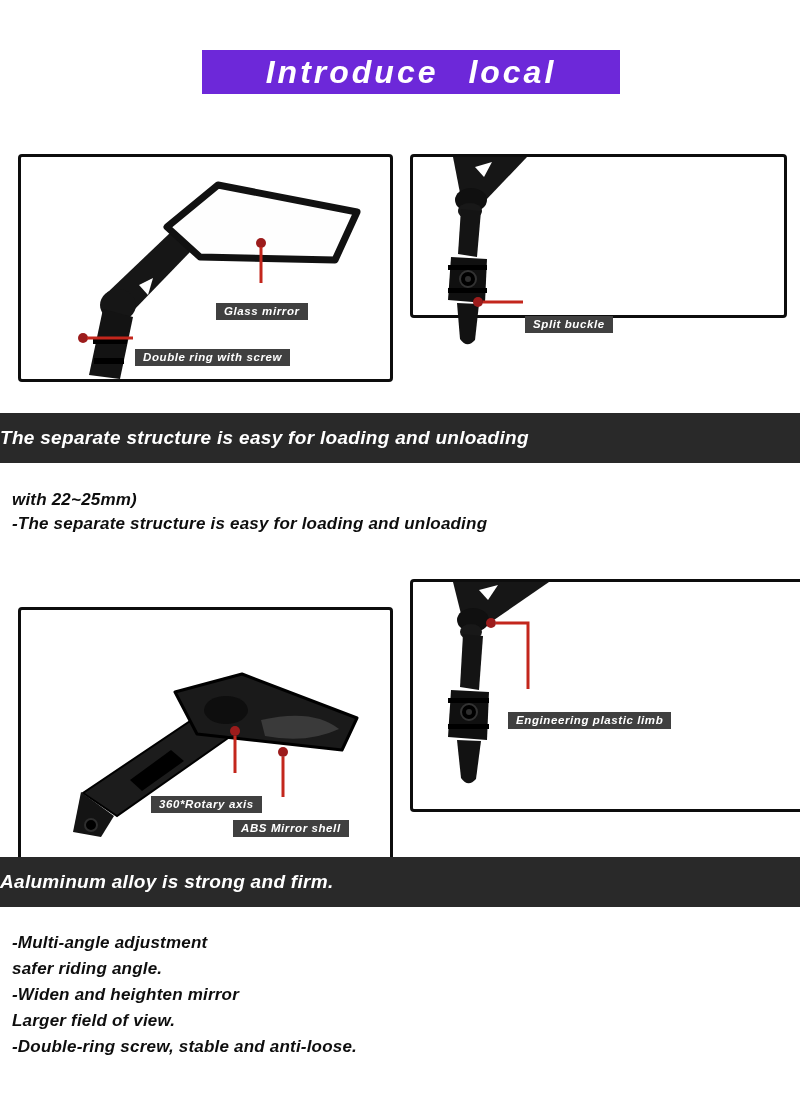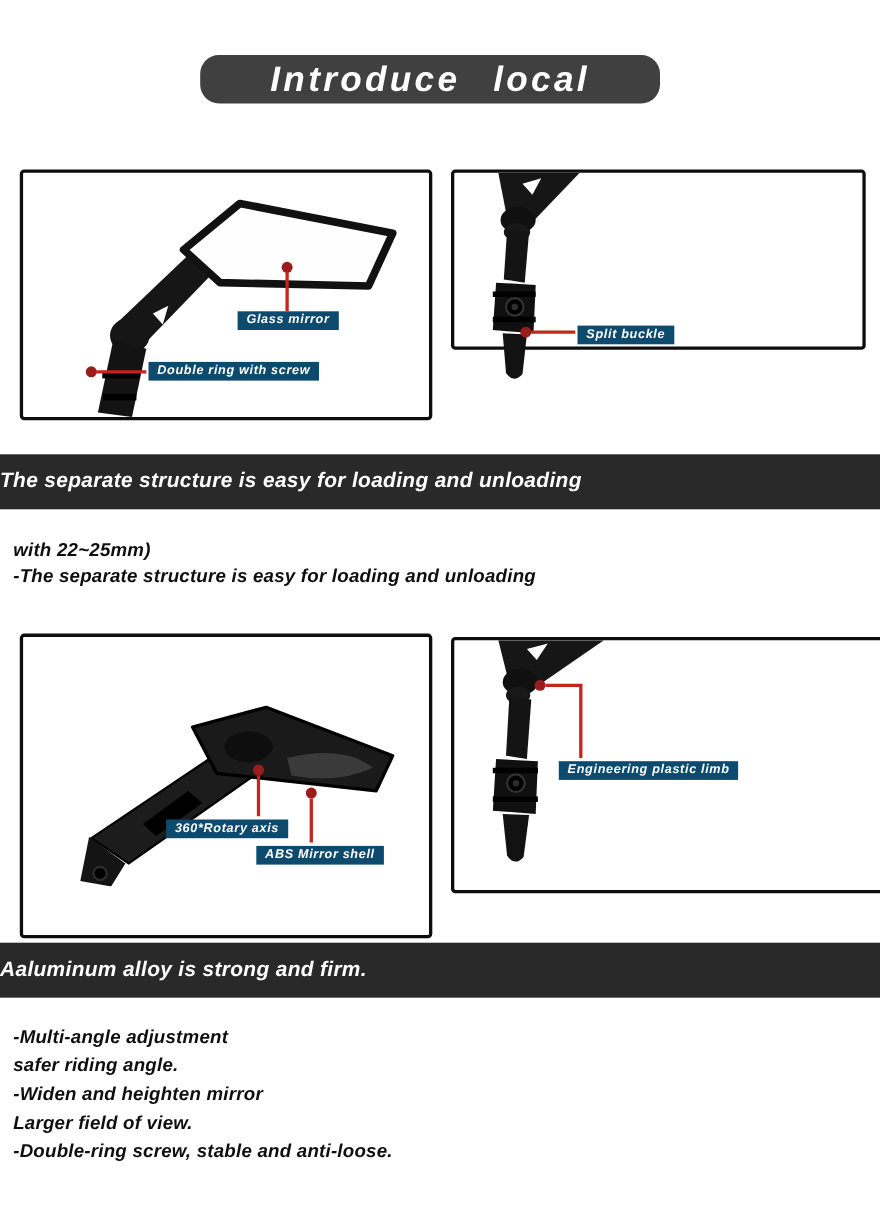--- a/index.html
+++ b/index.html
@@ -8,50 +8,51 @@
     position: relative;
     width: 800px;
     height: 1100px;
     background: #ffffff;
     font-family: "Liberation Sans", sans-serif;
     overflow: hidden;
   }
   
   .header-bar {
     position: absolute;
-    left: 182px; top: 50px;
+    left: 202px; top: 50px;
     width: 418px; height: 44px;
-    background: #404040;
+    background: #6d28d9;
     color: #ffffff;
     display: flex; align-items: center; justify-content: center;
     font-size: 32px; font-weight: bold; font-style: italic;
-    letter-spacing: 3px; word-spacing: 18px; border-radius: 17px;
+    letter-spacing: 3px; word-spacing: 18px;
   }
   
   .panel {
     position: absolute;
     background: #ffffff;
     border: 3px solid #0d0d0d;
     border-radius: 4px;
   }
   .panel svg { position: absolute; left: 0; top: 0; }
   .p1 { left: 18px;  top: 154px; width: 375px; height: 228px; }
   .p2 { left: 410px; top: 154px; width: 377px; height: 164px; }
-  .p3 { left: 18px;  top: 576px; width: 375px; height: 277px; }
+  .p3 { left: 18px;  top: 607px; width: 375px; height: 277px; }
   .p4 { left: 410px; top: 579px; width: 438px; height: 233px; }
   
   .badge {
     position: absolute;
-    background: #0c4a6e;
+    background: #404040;
     color: #ffffff;
     font-size: 11.5px; font-weight: bold; font-style: italic;
     padding: 2px 8px;
     white-space: nowrap;
     letter-spacing: 0.6px;
     line-height: 13px;
+    margin-top: 20px;
   }
   
   .banner {
     position: absolute;
     left: 0; width: 800px; height: 50px;
     background: #292929;
     color: #ffffff;
     display: flex; align-items: center;
     padding-left: 0;
     font-size: 19px; font-weight: bold; font-style: italic;

